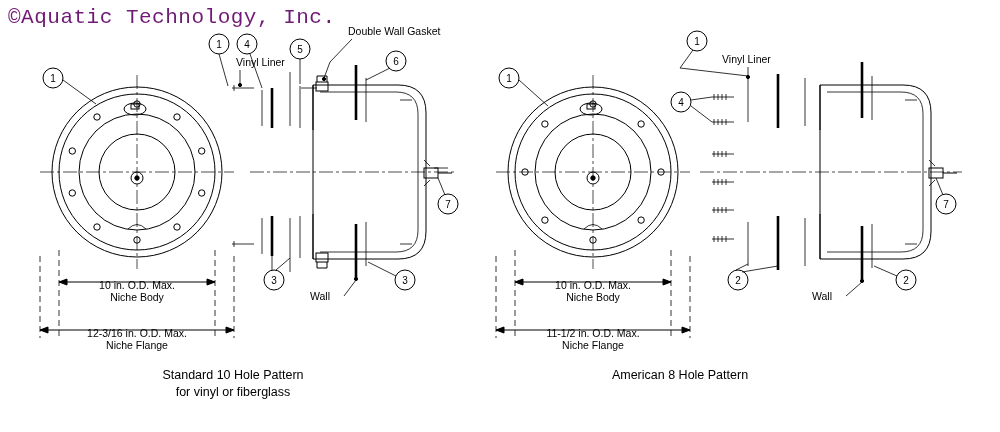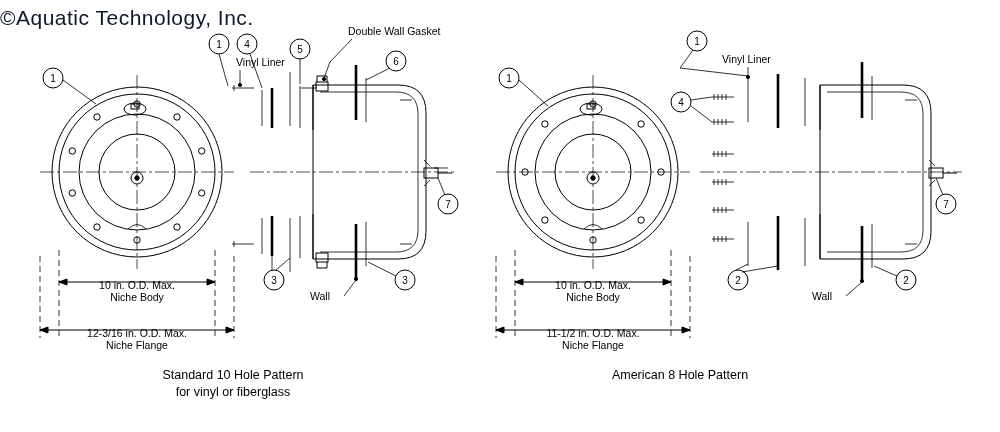--- a/index.html
+++ b/index.html
@@ -13,27 +13,28 @@
   }
   #root {
     position: relative;
     width: 1000px;
     height: 432px;
     overflow: hidden;
     background: #ffffff;
   }
   .watermark {
     position: absolute;
-    left: 0;
+    left: 8px;
     top: 6px;
     font-size: 21px;
-    color: #0f172a;
+    color: #701a75;
     letter-spacing: 0.5px;
     white-space: nowrap;
     user-select: none;
+    font-family: Liberation Mono, monospace;
   }
   svg.diagram {
     position: absolute;
     left: 0;
     top: 0;
     width: 1000px;
     height: 432px;
   }
   .lbl {
     font-family: "Liberation Sans", sans-serif;

